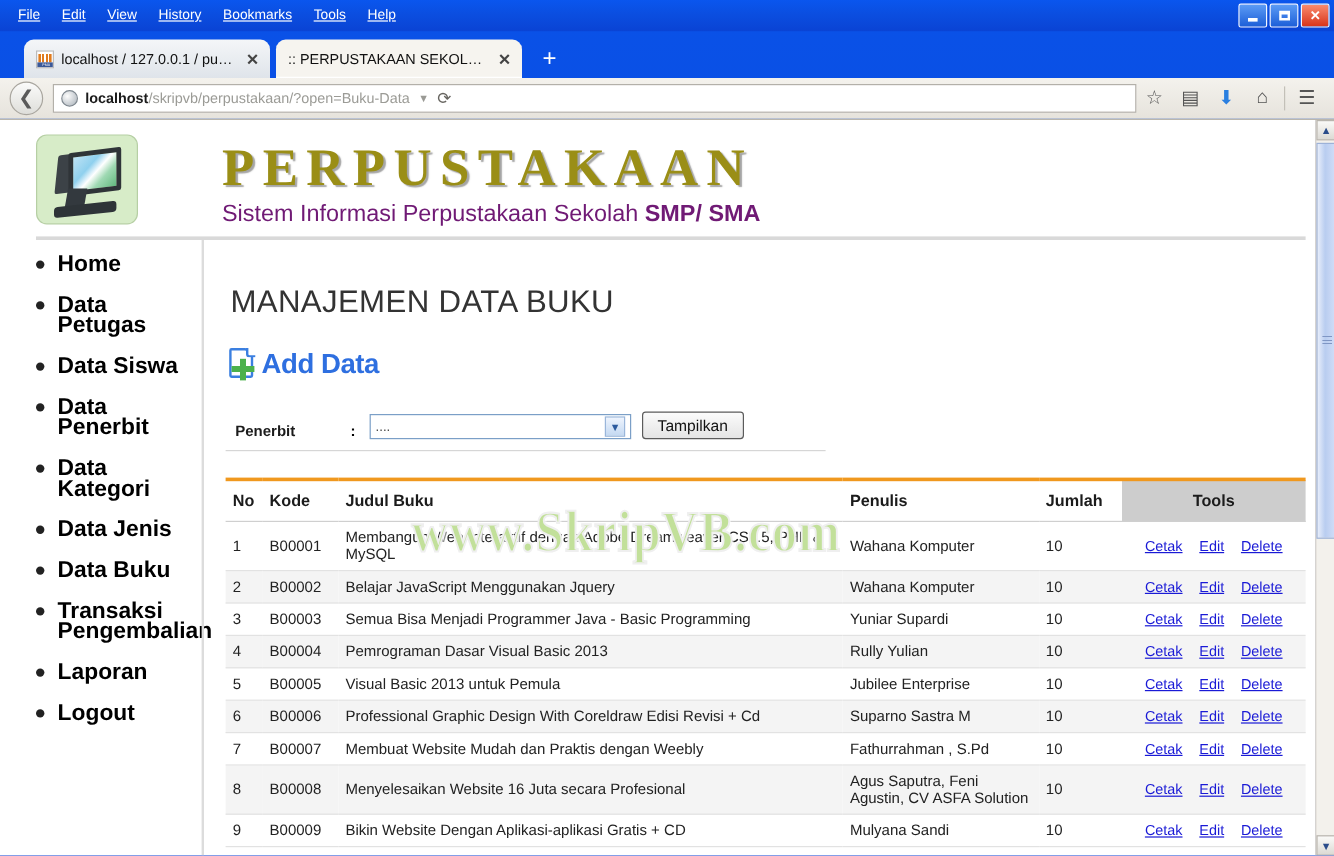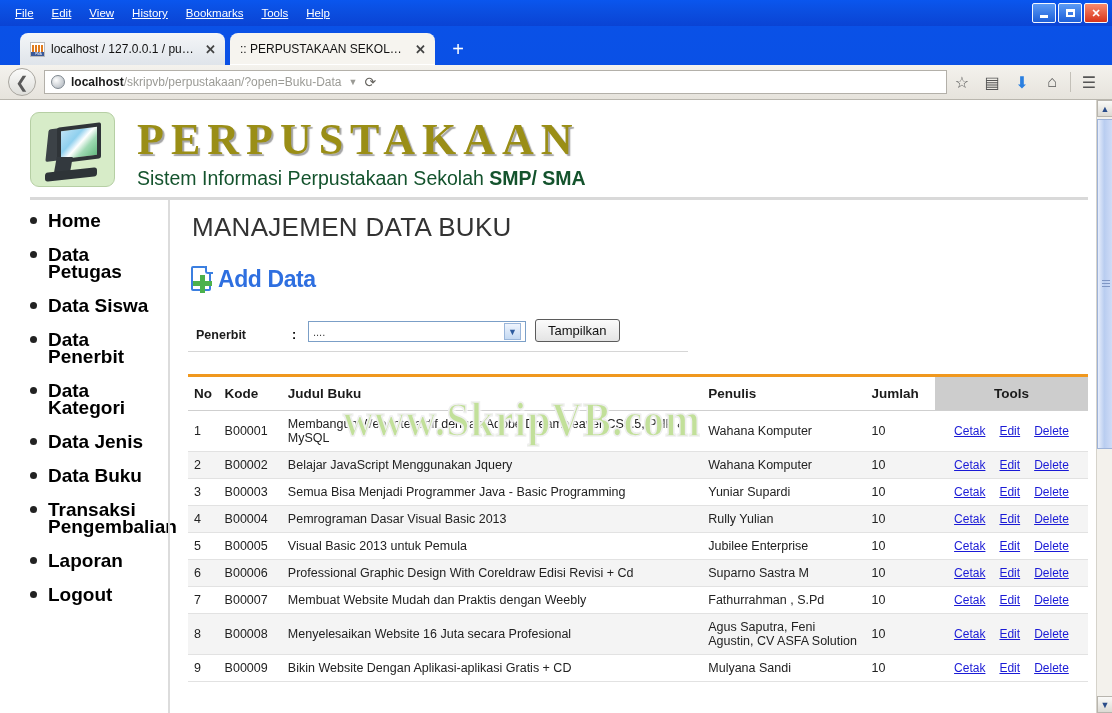--- a/index.html
+++ b/index.html
@@ -132,21 +132,21 @@
     position:absolute; left:0; top:19px; width:16px; height:330px;
     background:linear-gradient(to right,#e8eefb,#b9cdf0 45%,#cfdcf7);
     border:1px solid #9db2d8;
   }
   #scrollthumb .grip {
     position:absolute; left:4px; top:50%; margin-top:-4px; width:8px; height:8px;
     background:repeating-linear-gradient(to bottom,#7f96c4 0 1px, transparent 1px 3px);
   }
 
   
-  #siteheader { position:relative; height:100px; padding:12px 0 0 30px; display:flex; }
+  #siteheader { position:relative; height:100px; padding:12px 0 0 30px; display:flex;gap:48px; }
   #logo-icon {
     width:85px; height:75px; border-radius:9px; background:#d7ecc8;
     border:1px solid #b6cfa4; flex:0 0 85px; position:relative; overflow:hidden;
   }
   .monitor-screen {
     position:absolute; left:26px; top:12px; width:44px; height:36px;
     background:linear-gradient(135deg,#bfe3f5 0%,#8fd0ee 35%,#ffffff 52%,#9fd9b3 70%,#63b97f 100%);
     border:4px solid #2f3438; border-radius:2px;
     transform:skewY(-7deg);
   }
@@ -163,21 +163,21 @@
     background:#2e3438; border-radius:3px; transform:skewY(-6deg);
   }
   #titleblock { margin-left:22px; padding-top:2px; }
   #sitetitle {
     font-family:"Liberation Serif", serif; font-weight:bold;
     font-size:44px; letter-spacing:7px; color:#9a8e16;
     text-shadow:2px 2px 1px rgba(90,90,90,0.55);
     line-height:52px; white-space:nowrap;
   }
   #sitesub {
-    font-size:19.5px; color:#14532d; margin-top:1px; white-space:nowrap;
+    font-size:19.5px; color:#701a75; margin-top:1px; white-space:nowrap;
   }
   #sitesub b { font-weight:bold; }
   #headerrule {
     position:absolute; left:30px; bottom:0; width:1058px; height:3px;
     background:#d9d9d9;
   }
 
   
   #bodycols { display:flex; height:513px; }
   #sidebar { width:168px; flex:0 0 168px; padding:12px 0 0 0; }
@@ -185,21 +185,21 @@
   #sidebar li {
     position:relative; font-size:19px; font-weight:bold; color:#000000;
     padding:0 0 0 18px; margin-bottom:17px; line-height:17px; cursor:pointer;
   }
   #sidebar li::before {
     content:""; position:absolute; left:0; top:5px;
     width:7px; height:7px; border-radius:50%; background:#222;
   }
 
   #content {
-    flex:1; border-left:2px solid #dcdcdc; padding:0 22px 0 14px;
+    flex:1; border-left:2px solid #dcdcdc; padding:24px 22px 0 14px;
     position:relative;
   }
   #pagetitle {
     font-size:26px; color:#333; font-weight:normal; margin:12px 0 0 8px;
     letter-spacing:0.3px;
   }
   #adddata {
     display:flex; align-items:center; margin:22px 0 0 6px; cursor:pointer; width:max-content;
   }
   #adddata .doc-icon {

